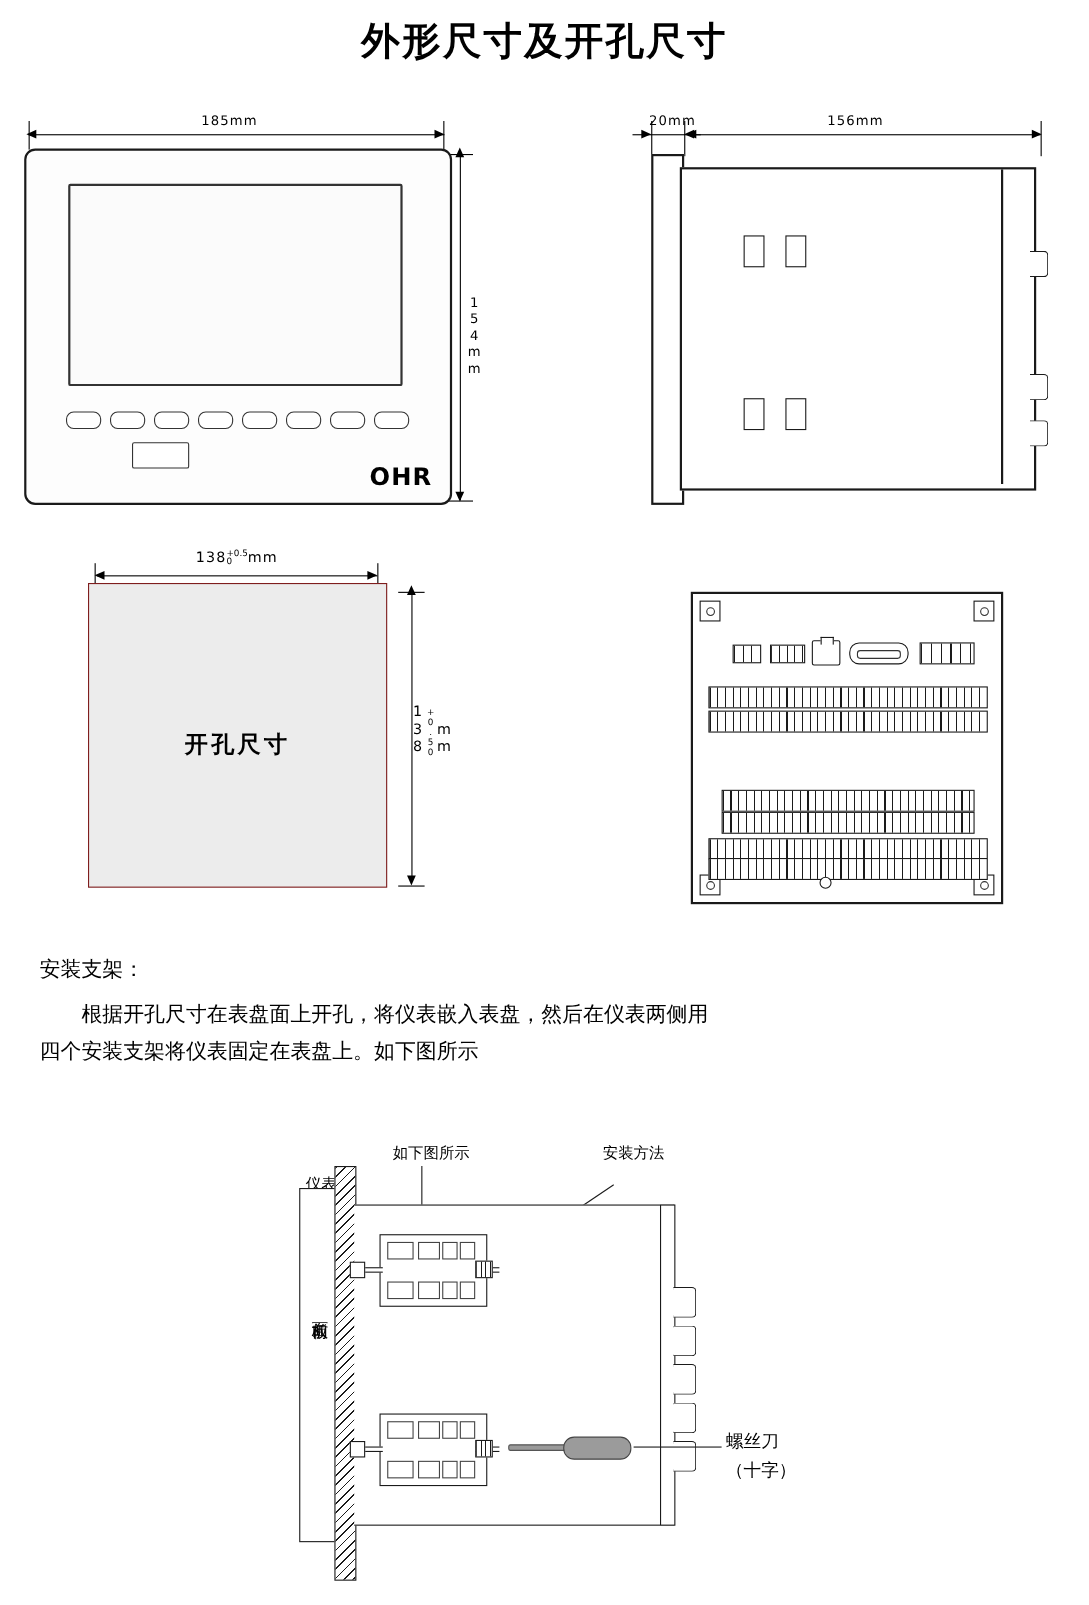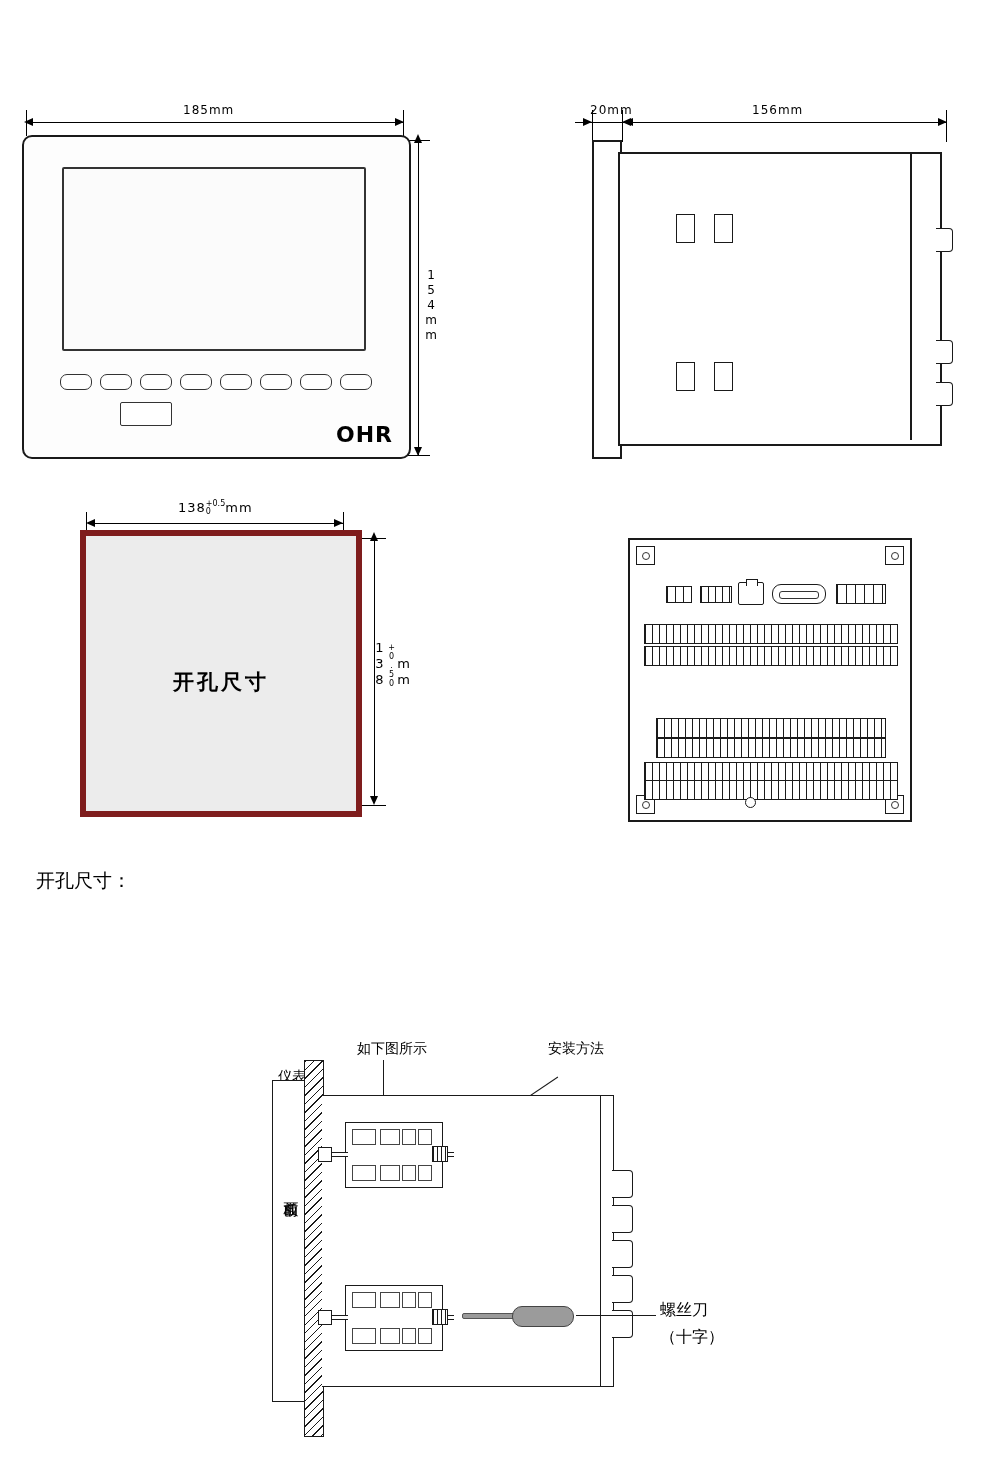--- a/index.html
+++ b/index.html
@@ -89,21 +89,21 @@
   .side-body{
     position:absolute;left:618px;top:152px;width:500px;height:290px;
     border:2px solid #1a1a1a;background:#fff;
   }
   .side-hole{position:absolute;width:17px;height:27px;border:1.5px solid #1a1a1a;background:#fff;}
   .side-tab{position:absolute;width:16px;height:22px;border:1.5px solid #1a1a1a;background:#fff;border-left:none;border-radius:0 4px 4px 0;}
 
   
   .cutout{
     position:absolute;left:80px;top:530px;width:270px;height:275px;
-    border:6px solid #7f1d1d;background:#ececec;
+    border:1px solid #7f1d1d;background:#ececec;
   }
   .cutout-text{
     position:absolute;left:0;top:132px;width:270px;text-align:center;
     font-family:"DejaVu Sans", sans-serif;font-weight:bold;font-size:21px;letter-spacing:3px;
   }
 
   
   .rear-body{
     position:absolute;left:628px;top:538px;width:280px;height:280px;
     border:2px solid #1a1a1a;background:#fff;
@@ -138,20 +138,21 @@
   .driver-rod{position:absolute;height:4px;background:#9a9a9a;border:1px solid #555;border-radius:2px;}
   .driver-grip{position:absolute;width:60px;height:19px;background:#9b9b9b;border:1.5px solid #444;border-radius:10px;}
   .leader{position:absolute;background:#1a1a1a;height:1px;transform-origin:left center;}
   .leader-v{position:absolute;background:#1a1a1a;width:1px;}
 </style>
 </head>
 <body>
 
 <div class="page">
 
+  <div class="title">外形尺寸及开孔尺寸</div>
 
   <div>
 
     <div class="dimline-h abs" style="left:26px;top:122px;width:378px;"></div>
     <div class="arrL abs" style="left:24px;top:118px;"></div>
     <div class="arrR abs" style="left:395px;top:118px;"></div>
     <div class="tick-v abs" style="left:26px;top:110px;height:26px;"></div>
     <div class="tick-v abs" style="left:403px;top:110px;height:26px;"></div>
     <div class="lbl abs" style="left:183px;top:103px;">185mm</div>
 
@@ -252,21 +253,22 @@
     <div class="rear-term" style="left:14px;top:84px;width:252px;"></div>
     <div class="rear-term" style="left:14px;top:106px;width:252px;"></div>
     <div class="rear-term" style="left:26px;top:178px;width:228px;"></div>
     <div class="rear-term" style="left:26px;top:198px;width:228px;"></div>
     <div class="rear-term" style="left:14px;top:222px;width:252px;"></div>
     <div class="rear-term" style="left:14px;top:240px;width:252px;"></div>
 
     <div class="rear-dot" style="left:115px;bottom:12px;"></div>
   </div>
 
-  <div class="note-title">开孔尺寸：</div>
+  <div class="note-title">安装支架：</div>
+  <div class="note-p">根据开孔尺寸在表盘面上开孔，将仪表嵌入表盘，然后在仪表两侧用四个安装支架将仪表固定在表盘上。如下图所示</div>
 
   <div>
 
     <div class="lbl-cn abs" style="left:278px;top:1068px;">仪表盘</div>
     <div class="lbl-cn abs" style="left:357px;top:1040px;">如下图所示</div>
     <div class="lbl-cn abs" style="left:548px;top:1040px;">安装方法</div>
 
     <div class="leader-v abs" style="left:310px;top:1060px;height:22px;"></div>
     <div class="leader-v abs" style="left:383px;top:1060px;height:62px;"></div>
     <div class="leader abs" style="left:446px;top:1152px;width:135px;transform:rotate(-34deg);"></div>

